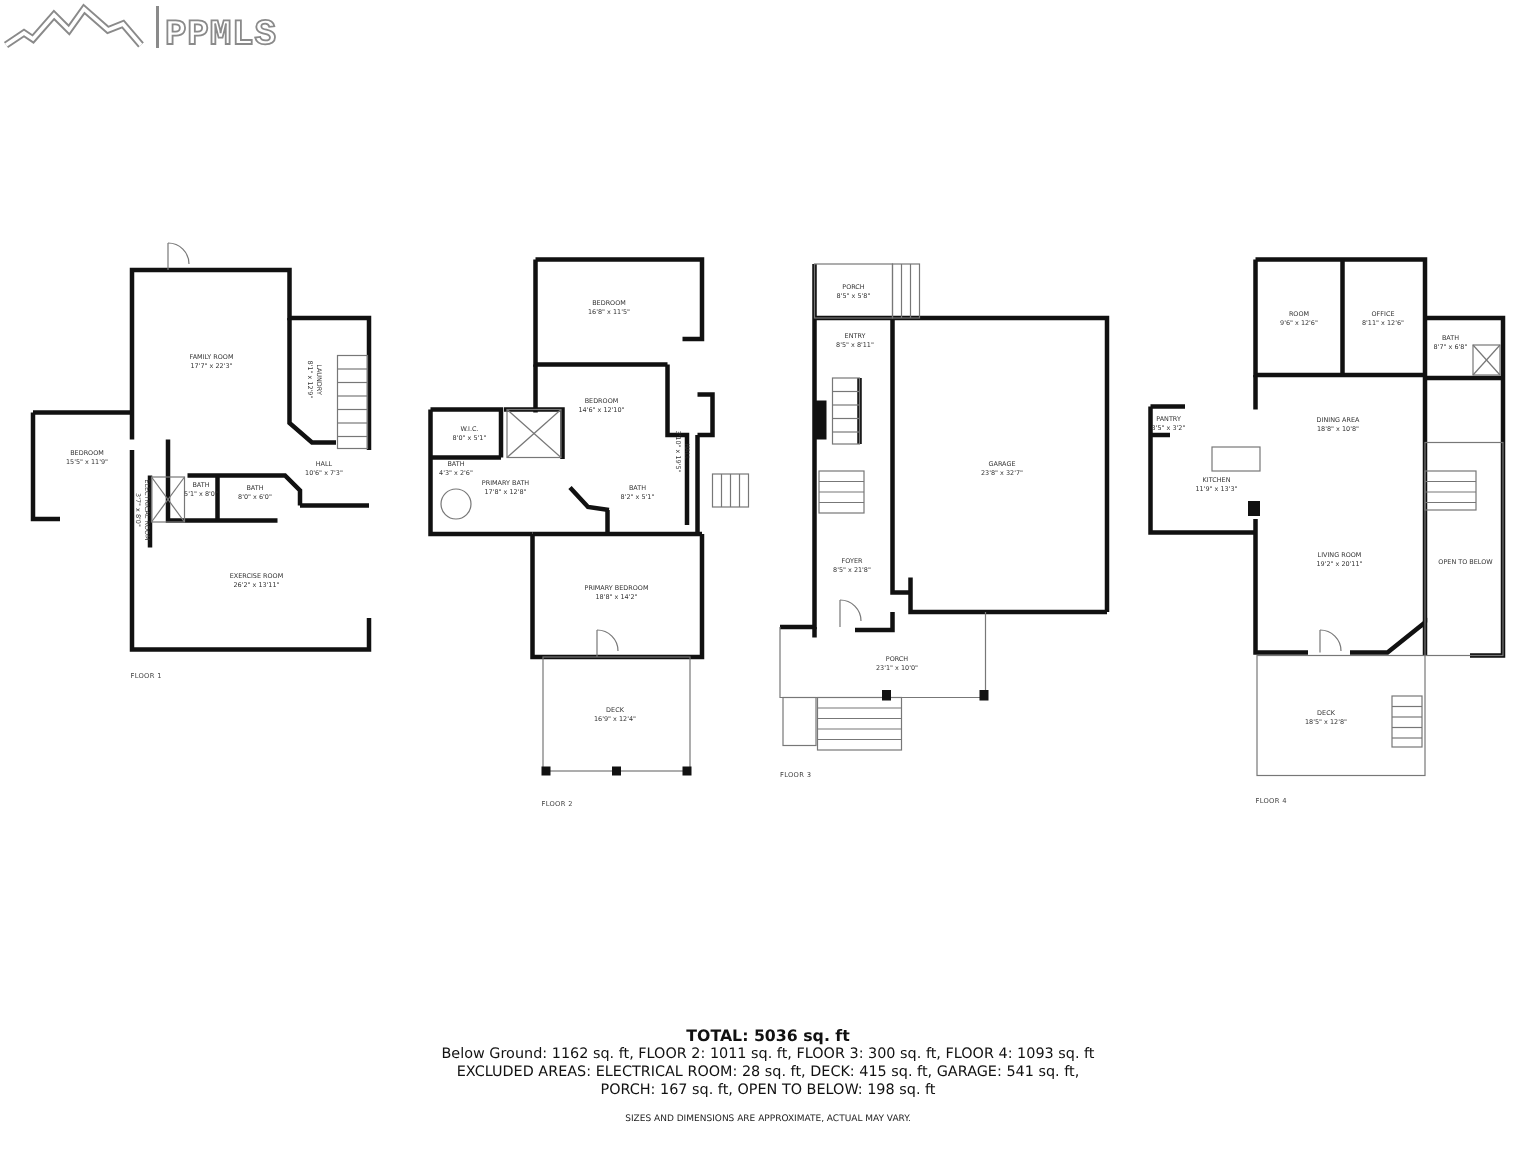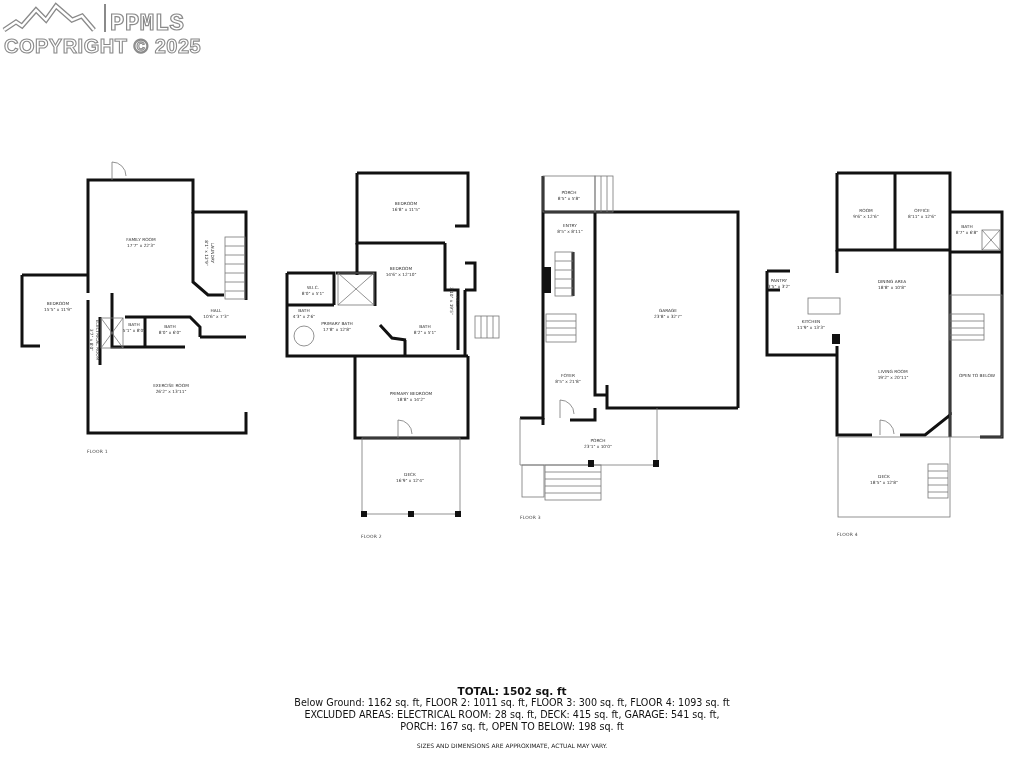--- a/index.html
+++ b/index.html
@@ -18,21 +18,20 @@
 </head>
 <body>
 
 <div class="logo">
   <svg width="110" height="36" viewBox="0 0 110 36">
     <polyline points="2,28 14,20 20,24 34,8 44,18 54,4 70,18 80,14 92,28" fill="none" stroke="#8a8a8a" stroke-width="5" stroke-linejoin="miter"></polyline>
     <polyline points="2,28 14,20 20,24 34,8 44,18 54,4 70,18 80,14 92,28" fill="none" stroke="#ffffff" stroke-width="2.4" stroke-linejoin="miter"></polyline>
     <line x1="103" y1="2" x2="103" y2="30" stroke="#8a8a8a" stroke-width="2"></line>
   </svg>
   <span class="brand">PPMLS</span>
-  <span class="copy">COPYRIGHT © 2025</span>
 </div>
 
 <svg class="plan" width="1024" height="767" viewBox="0 0 1024 767">
   <g fill="none" stroke="#111" stroke-width="3" stroke-linejoin="miter">
 
     <g>
       <polyline points="88,293 88,180 193,180 193,212 246,212 246,300"></polyline>
       <polyline points="22,275 88,275"></polyline>
       <polyline points="22,275 22,346 40,346"></polyline>
       <polyline points="88,300 88,433 246,433 246,412"></polyline>
@@ -297,17 +296,17 @@
   </div>
 <div class="rlabel" style="left:977px;top:376px">
     <div>OPEN TO BELOW</div>
   </div>
 <div class="rlabel" style="left:884px;top:479px">
     <div>DECK</div>
     <div>18'5" x 12'8"</div>
   </div>
 <div class="floor-label" style="left:837px;top:532px">FLOOR 4</div>
 
-<div class="sumline" style="top:685px;font-weight:bold;font-size:10.5px">TOTAL: 1502 sq. ft</div>
+<div class="sumline" style="top:685px;font-weight:bold;font-size:10.5px">TOTAL: 5036 sq. ft</div>
 <div class="sumline" style="top:697px">Below Ground: 1162 sq. ft, FLOOR 2: 1011 sq. ft, FLOOR 3: 300 sq. ft, FLOOR 4: 1093 sq. ft</div>
 <div class="sumline" style="top:709px">EXCLUDED AREAS: ELECTRICAL ROOM: 28 sq. ft, DECK: 415 sq. ft, GARAGE: 541 sq. ft,</div>
 <div class="sumline" style="top:721px">PORCH: 167 sq. ft, OPEN TO BELOW: 198 sq. ft</div>
 <div class="disclaimer">SIZES AND DIMENSIONS ARE APPROXIMATE, ACTUAL MAY VARY.</div>
 
 </body></html>

